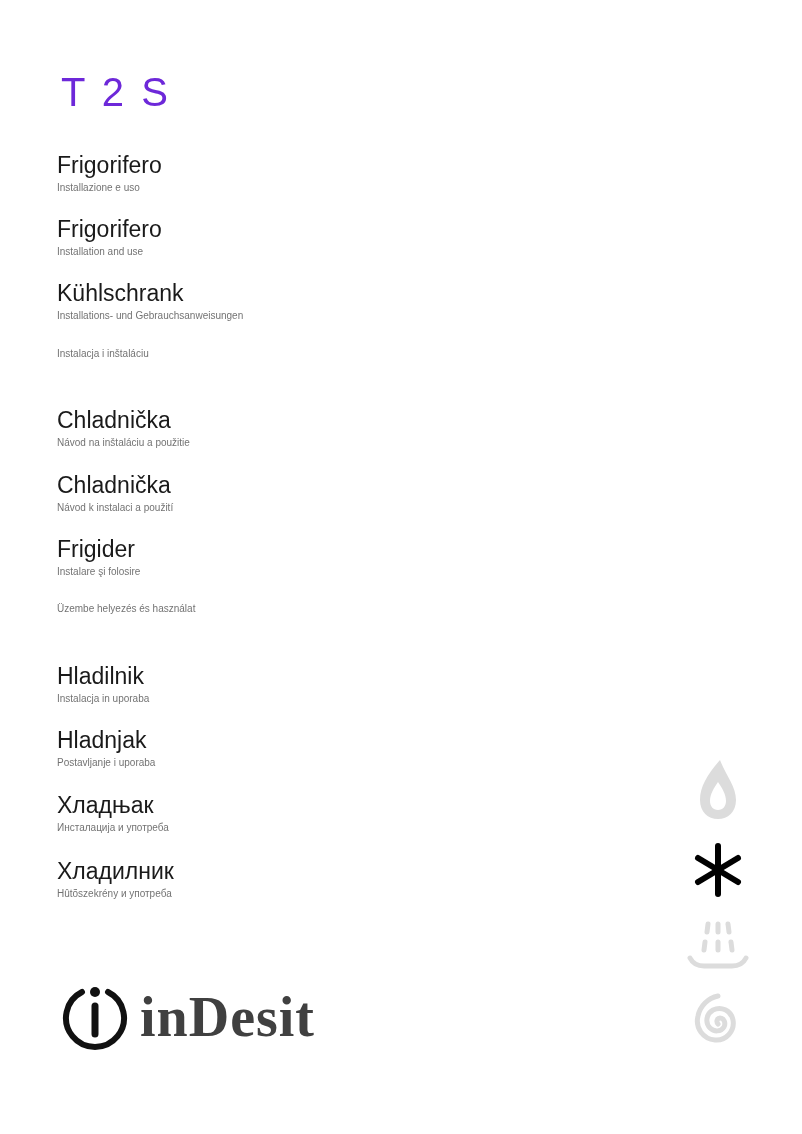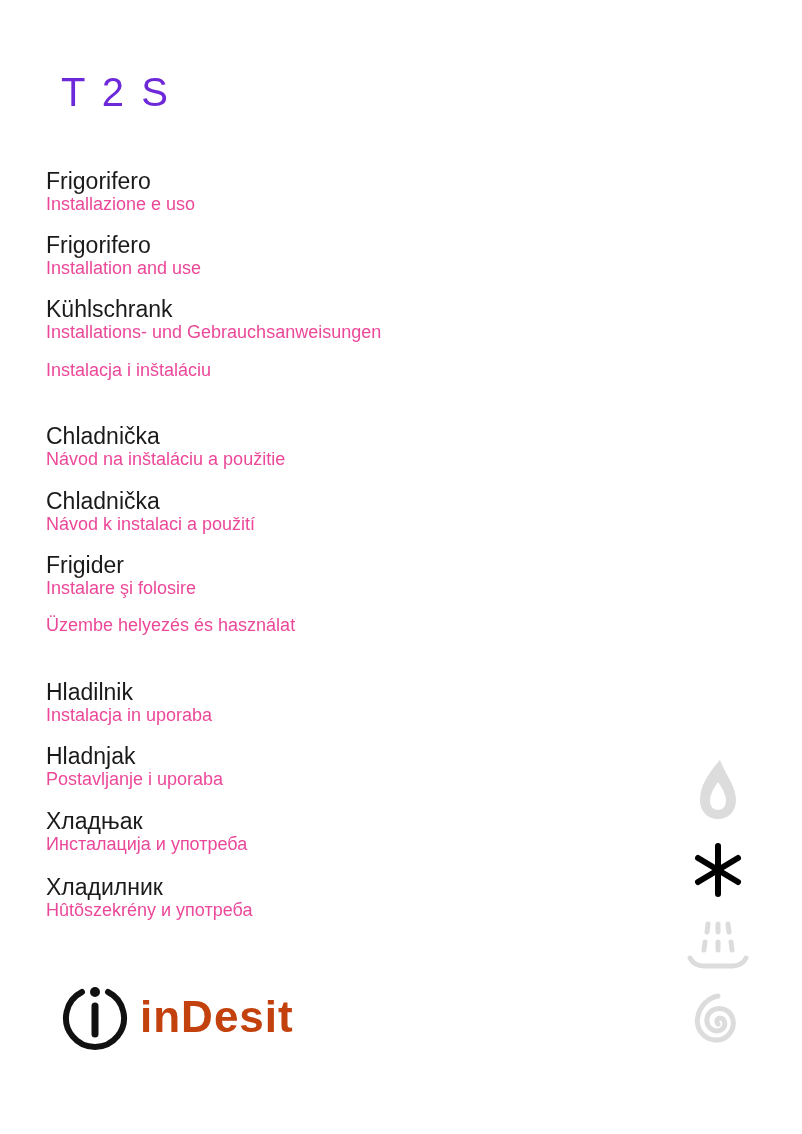--- a/index.html
+++ b/index.html
@@ -5,30 +5,30 @@
   html, body { margin: 0; padding: 0; background: #ffffff; }
   body {
     width: 802px; height: 1134px; position: relative; overflow: hidden;
     font-family: "Liberation Sans", sans-serif; color: #1a1a1a;
   }
   .model {
     position: absolute; left: 61px; top: 72px;
     font-family: "Liberation Sans", sans-serif; font-weight: normal;
     font-size: 40px; letter-spacing: 3px; color: #6d28d9; line-height: 1;
   }
-  .entry { position: absolute; left: 46px; margin-top: 16px; }
+  .entry { position: absolute; left: 57px; }
   .entry .title { font-size: 23px; line-height: 26px; color: #1a1a1a; }
-  .entry .sub { font-size: 18px; line-height: 18px; color: #ec4899; margin-top: 1px; }
+  .entry .sub { font-size: 10px; line-height: 18px; color: #737373; margin-top: 1px; }
   .icons { position: absolute; left: 686px; top: 758px; width: 64px; }
   .icon { position: absolute; left: 0; width: 64px; height: 64px; }
   .logo { position: absolute; left: 62px; top: 984px; height: 66px; width: 250px; }
   .logo-text {
     position: absolute; left: 78px; top: 8px;
-    font-family: Liberation Sans, sans-serif; font-weight: bold;
-    font-size: 44px; letter-spacing: 1px; color: #c2410c; line-height: 50px;
+    font-family: Liberation Serif, serif; font-weight: bold;
+    font-size: 56px; letter-spacing: 1px; color: #404040; line-height: 50px;
   }
 </style>
 </head>
 <body>
 
 <div class="model">T 2 S</div>
 
 <div class="entry" style="top:152px">
   <div class="title">Frigorifero</div>
   <div class="sub">Installazione e uso</div>

